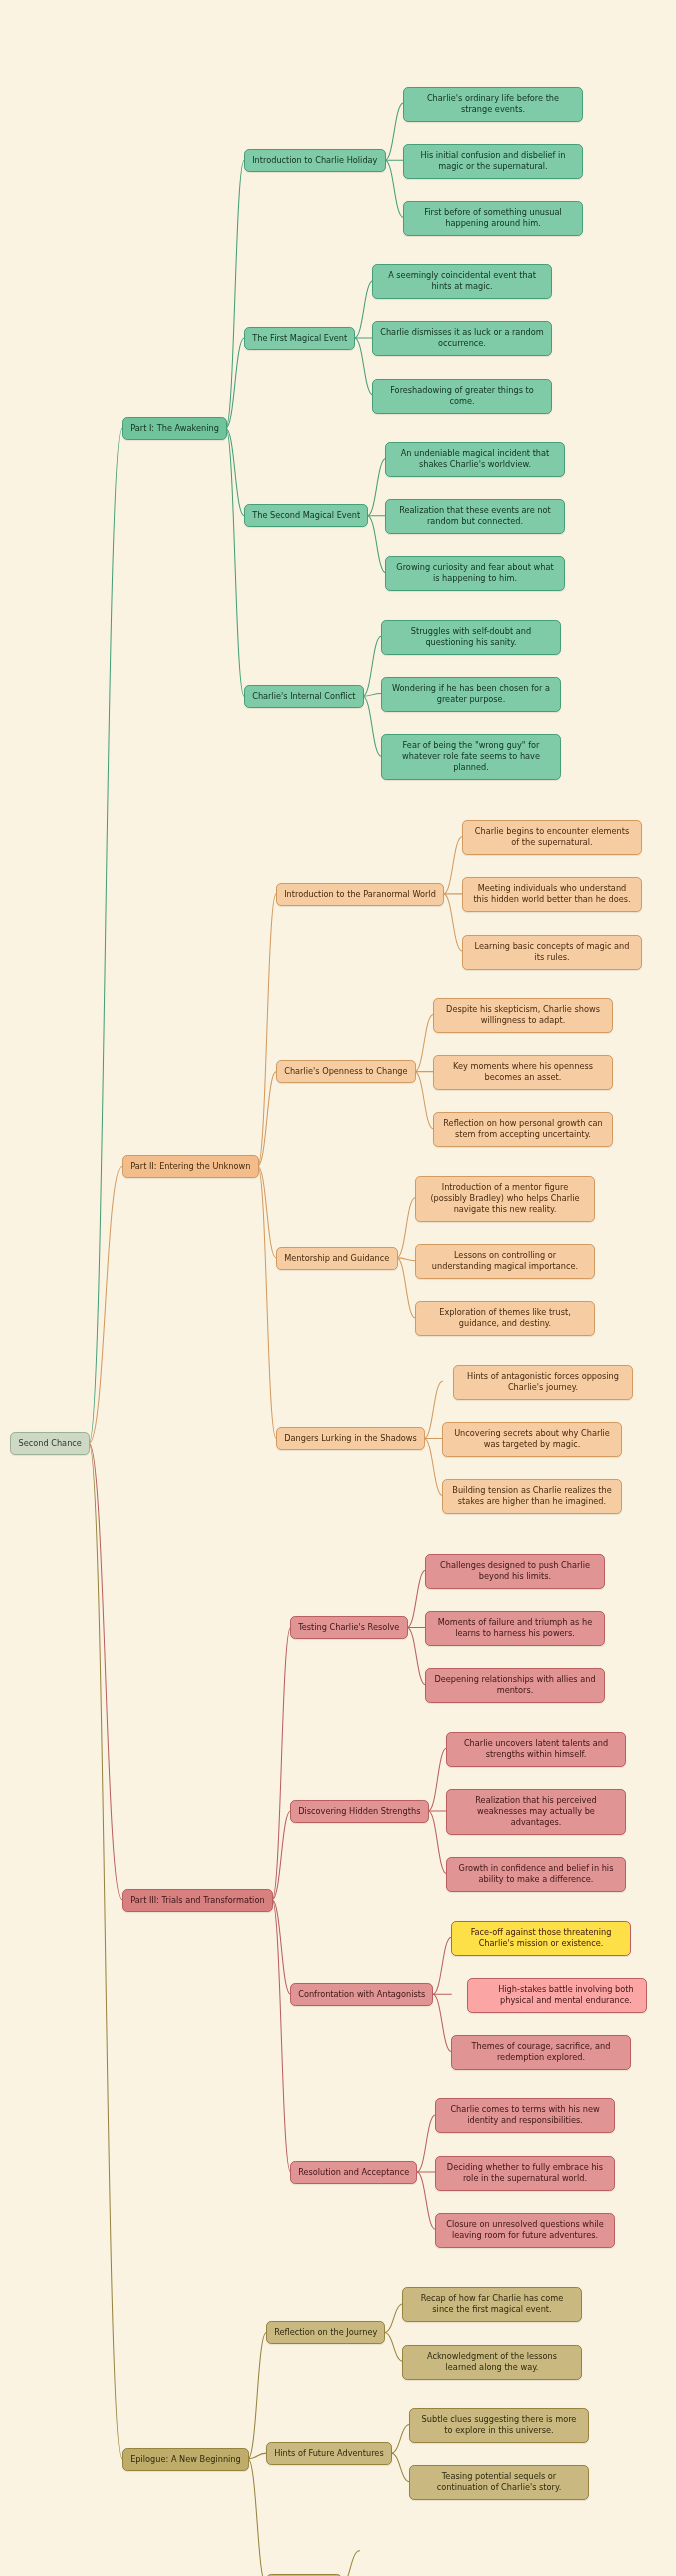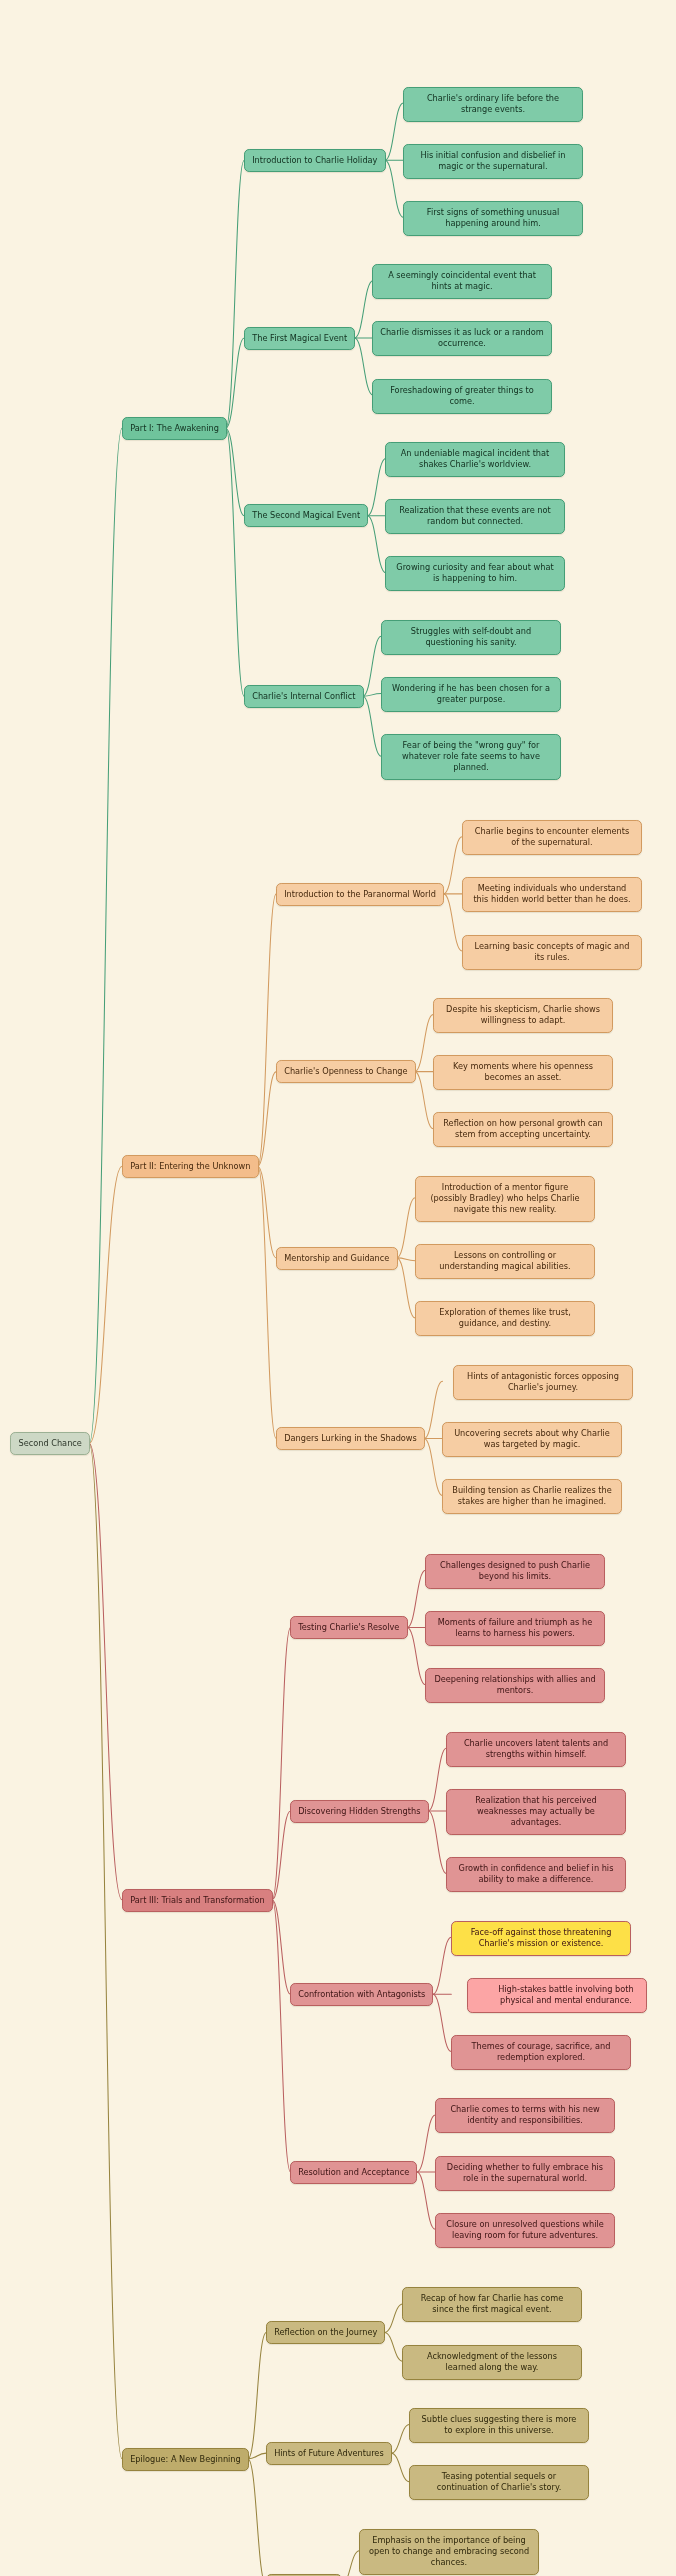--- a/index.html
+++ b/index.html
@@ -101,21 +101,21 @@
       <path d="M 481 4772.5 C 499 4772.5, 499 5017.5, 517 5017.5" stroke="#96833e" stroke-width="2" fill="none" stroke-linecap="round"></path>
       <path d="M 662 5017.5 C 680 5017.5, 680 4951, 698 4951" stroke="#96833e" stroke-width="2" fill="none" stroke-linecap="round"></path>
       <path d="M 662 5017.5 C 680 5017.5, 680 5084, 698 5084" stroke="#96833e" stroke-width="2" fill="none" stroke-linecap="round"></path>
     </svg>
 
 <div class="node d0" style="background: rgb(205, 216, 197); border-color: rgb(156, 177, 148); color: rgb(46, 56, 43); left: 10.3px; top: 1432px;">Second Chance</div>
     <div class="node d1" style="background: rgb(111, 196, 156); border-color: rgb(69, 158, 119); color: rgb(17, 48, 31); left: 122px; top: 417px;">Part I: The Awakening</div>
     <div class="node d2" style="background: rgb(127, 203, 168); border-color: rgb(69, 158, 119); color: rgb(17, 48, 31); left: 244px; top: 149px;">Introduction to Charlie Holiday</div>
     <div class="node d3" style="background: rgb(127, 203, 168); border-color: rgb(69, 158, 119); color: rgb(17, 48, 31); left: 403px; top: 87px;">Charlie's ordinary life before the strange events.</div>
     <div class="node d3" style="background: rgb(127, 203, 168); border-color: rgb(69, 158, 119); color: rgb(17, 48, 31); left: 403px; top: 144px;">His initial confusion and disbelief in magic or the supernatural.</div>
-    <div class="node d3" style="background: rgb(127, 203, 168); border-color: rgb(69, 158, 119); color: rgb(17, 48, 31); left: 403px; top: 201px;">First signs of something unusual happening around him.</div>
+    <div class="node d3" style="background: rgb(127, 203, 168); border-color: rgb(69, 158, 119); color: rgb(17, 48, 31); left: 403px; top: 201px;">First before of something unusual happening around him.</div>
     <div class="node d2" style="background: rgb(127, 203, 168); border-color: rgb(69, 158, 119); color: rgb(17, 48, 31); left: 244px; top: 327px;">The First Magical Event</div>
     <div class="node d3" style="background: rgb(127, 203, 168); border-color: rgb(69, 158, 119); color: rgb(17, 48, 31); left: 372px; top: 264px;">A seemingly coincidental event that hints at magic.</div>
     <div class="node d3" style="background: rgb(127, 203, 168); border-color: rgb(69, 158, 119); color: rgb(17, 48, 31); left: 372px; top: 321px;">Charlie dismisses it as luck or a random occurrence.</div>
     <div class="node d3" style="background: rgb(127, 203, 168); border-color: rgb(69, 158, 119); color: rgb(17, 48, 31); left: 372px; top: 379px;">Foreshadowing of greater things to come.</div>
     <div class="node d2" style="background: rgb(127, 203, 168); border-color: rgb(69, 158, 119); color: rgb(17, 48, 31); left: 244px; top: 504px;">The Second Magical Event</div>
     <div class="node d3" style="background: rgb(127, 203, 168); border-color: rgb(69, 158, 119); color: rgb(17, 48, 31); left: 385px; top: 442px;">An undeniable magical incident that shakes Charlie's worldview.</div>
     <div class="node d3" style="background: rgb(127, 203, 168); border-color: rgb(69, 158, 119); color: rgb(17, 48, 31); left: 385px; top: 499px;">Realization that these events are not random but connected.</div>
     <div class="node d3" style="background: rgb(127, 203, 168); border-color: rgb(69, 158, 119); color: rgb(17, 48, 31); left: 385px; top: 556px;">Growing curiosity and fear about what is happening to him.</div>
     <div class="node d2" style="background: rgb(127, 203, 168); border-color: rgb(69, 158, 119); color: rgb(17, 48, 31); left: 244px; top: 685px;">Charlie's Internal Conflict</div>
     <div class="node d3" style="background: rgb(127, 203, 168); border-color: rgb(69, 158, 119); color: rgb(17, 48, 31); left: 381px; top: 620px;">Struggles with self-doubt and questioning his sanity.</div>
@@ -125,21 +125,21 @@
     <div class="node d2" style="background: rgb(246, 205, 163); border-color: rgb(210, 154, 95); color: rgb(70, 41, 14); left: 276px; top: 883px;">Introduction to the Paranormal World</div>
     <div class="node d3" style="background: rgb(246, 205, 163); border-color: rgb(210, 154, 95); color: rgb(70, 41, 14); left: 462px; top: 820px;">Charlie begins to encounter elements of the supernatural.</div>
     <div class="node d3" style="background: rgb(246, 205, 163); border-color: rgb(210, 154, 95); color: rgb(70, 41, 14); left: 462px; top: 877px;">Meeting individuals who understand this hidden world better than he does.</div>
     <div class="node d3" style="background: rgb(246, 205, 163); border-color: rgb(210, 154, 95); color: rgb(70, 41, 14); left: 462px; top: 935px;">Learning basic concepts of magic and its rules.</div>
     <div class="node d2" style="background: rgb(246, 205, 163); border-color: rgb(210, 154, 95); color: rgb(70, 41, 14); left: 276px; top: 1060px;">Charlie's Openness to Change</div>
     <div class="node d3" style="background: rgb(246, 205, 163); border-color: rgb(210, 154, 95); color: rgb(70, 41, 14); left: 433px; top: 998px;">Despite his skepticism, Charlie shows willingness to adapt.</div>
     <div class="node d3" style="background: rgb(246, 205, 163); border-color: rgb(210, 154, 95); color: rgb(70, 41, 14); left: 433px; top: 1055px;">Key moments where his openness becomes an asset.</div>
     <div class="node d3" style="background: rgb(246, 205, 163); border-color: rgb(210, 154, 95); color: rgb(70, 41, 14); left: 433px; top: 1112px;">Reflection on how personal growth can stem from accepting uncertainty.</div>
     <div class="node d2" style="background: rgb(246, 205, 163); border-color: rgb(210, 154, 95); color: rgb(70, 41, 14); left: 276px; top: 1247px;">Mentorship and Guidance</div>
     <div class="node d3" style="background: rgb(246, 205, 163); border-color: rgb(210, 154, 95); color: rgb(70, 41, 14); left: 415px; top: 1176px;">Introduction of a mentor figure (possibly Bradley) who helps Charlie navigate this new reality.</div>
-    <div class="node d3" style="background: rgb(246, 205, 163); border-color: rgb(210, 154, 95); color: rgb(70, 41, 14); left: 415px; top: 1244px;">Lessons on controlling or understanding magical abilities.</div>
+    <div class="node d3" style="background: rgb(246, 205, 163); border-color: rgb(210, 154, 95); color: rgb(70, 41, 14); left: 415px; top: 1244px;">Lessons on controlling or understanding magical importance.</div>
     <div class="node d3" style="background: rgb(246, 205, 163); border-color: rgb(210, 154, 95); color: rgb(70, 41, 14); left: 415px; top: 1301px;">Exploration of themes like trust, guidance, and destiny.</div>
     <div class="node d2" style="background: rgb(246, 205, 163); border-color: rgb(210, 154, 95); color: rgb(70, 41, 14); left: 276px; top: 1427px;">Dangers Lurking in the Shadows</div>
     <div class="node d3" style="background: rgb(246, 205, 163); border-color: rgb(210, 154, 95); color: rgb(70, 41, 14); left: 442px; top: 1365px; margin-left: 11px;">Hints of antagonistic forces opposing Charlie's journey.</div>
     <div class="node d3" style="background: rgb(246, 205, 163); border-color: rgb(210, 154, 95); color: rgb(70, 41, 14); left: 442px; top: 1422px;">Uncovering secrets about why Charlie was targeted by magic.</div>
     <div class="node d3" style="background: rgb(246, 205, 163); border-color: rgb(210, 154, 95); color: rgb(70, 41, 14); left: 442px; top: 1479px;">Building tension as Charlie realizes the stakes are higher than he imagined.</div>
     <div class="node d1" style="background: rgb(216, 128, 128); border-color: rgb(185, 95, 95); color: rgb(61, 20, 20); left: 122px; top: 1889px;">Part III: Trials and Transformation</div>
     <div class="node d2" style="background: rgb(224, 148, 148); border-color: rgb(185, 95, 95); color: rgb(61, 20, 20); left: 290px; top: 1616px;">Testing Charlie's Resolve</div>
     <div class="node d3" style="background: rgb(224, 148, 148); border-color: rgb(185, 95, 95); color: rgb(61, 20, 20); left: 425px; top: 1554px;">Challenges designed to push Charlie beyond his limits.</div>
     <div class="node d3" style="background: rgb(224, 148, 148); border-color: rgb(185, 95, 95); color: rgb(61, 20, 20); left: 425px; top: 1611px;">Moments of failure and triumph as he learns to harness his powers.</div>
     <div class="node d3" style="background: rgb(224, 148, 148); border-color: rgb(185, 95, 95); color: rgb(61, 20, 20); left: 425px; top: 1668px;">Deepening relationships with allies and mentors.</div>
@@ -156,15 +156,14 @@
     <div class="node d3" style="background: rgb(224, 148, 148); border-color: rgb(185, 95, 95); color: rgb(61, 20, 20); left: 435px; top: 2156px;">Deciding whether to fully embrace his role in the supernatural world.</div>
     <div class="node d3" style="background: rgb(224, 148, 148); border-color: rgb(185, 95, 95); color: rgb(61, 20, 20); left: 435px; top: 2213px;">Closure on unresolved questions while leaving room for future adventures.</div>
     <div class="node d1" style="background: rgb(190, 172, 107); border-color: rgb(150, 131, 62); color: rgb(47, 40, 12); left: 122px; top: 2448px;">Epilogue: A New Beginning</div>
     <div class="node d2" style="background: rgb(201, 185, 129); border-color: rgb(150, 131, 62); color: rgb(47, 40, 12); left: 266px; top: 2321px;">Reflection on the Journey</div>
     <div class="node d3" style="background: rgb(201, 185, 129); border-color: rgb(150, 131, 62); color: rgb(47, 40, 12); left: 402px; top: 2287px;">Recap of how far Charlie has come since the first magical event.</div>
     <div class="node d3" style="background: rgb(201, 185, 129); border-color: rgb(150, 131, 62); color: rgb(47, 40, 12); left: 402px; top: 2345px;">Acknowledgment of the lessons learned along the way.</div>
     <div class="node d2" style="background: rgb(201, 185, 129); border-color: rgb(150, 131, 62); color: rgb(47, 40, 12); left: 266px; top: 2442px;">Hints of Future Adventures</div>
     <div class="node d3" style="background: rgb(201, 185, 129); border-color: rgb(150, 131, 62); color: rgb(47, 40, 12); left: 409px; top: 2408px;">Subtle clues suggesting there is more to explore in this universe.</div>
     <div class="node d3" style="background: rgb(201, 185, 129); border-color: rgb(150, 131, 62); color: rgb(47, 40, 12); left: 409px; top: 2465px;">Teasing potential sequels or continuation of Charlie's story.</div>
     <div class="node d2" style="background: rgb(201, 185, 129); border-color: rgb(150, 131, 62); color: rgb(47, 40, 12); left: 266px; top: 2574px;">Final Thoughts</div>
-    <div class="node d3" style="background: rgb(201, 185, 129); border-color: rgb(150, 131, 62); color: rgb(47, 40, 12); left: 359px; top: 2529px;">Emphasis on the importance of being open to change and embracing second chances.</div>
   </div>
 
 
 </body></html>

